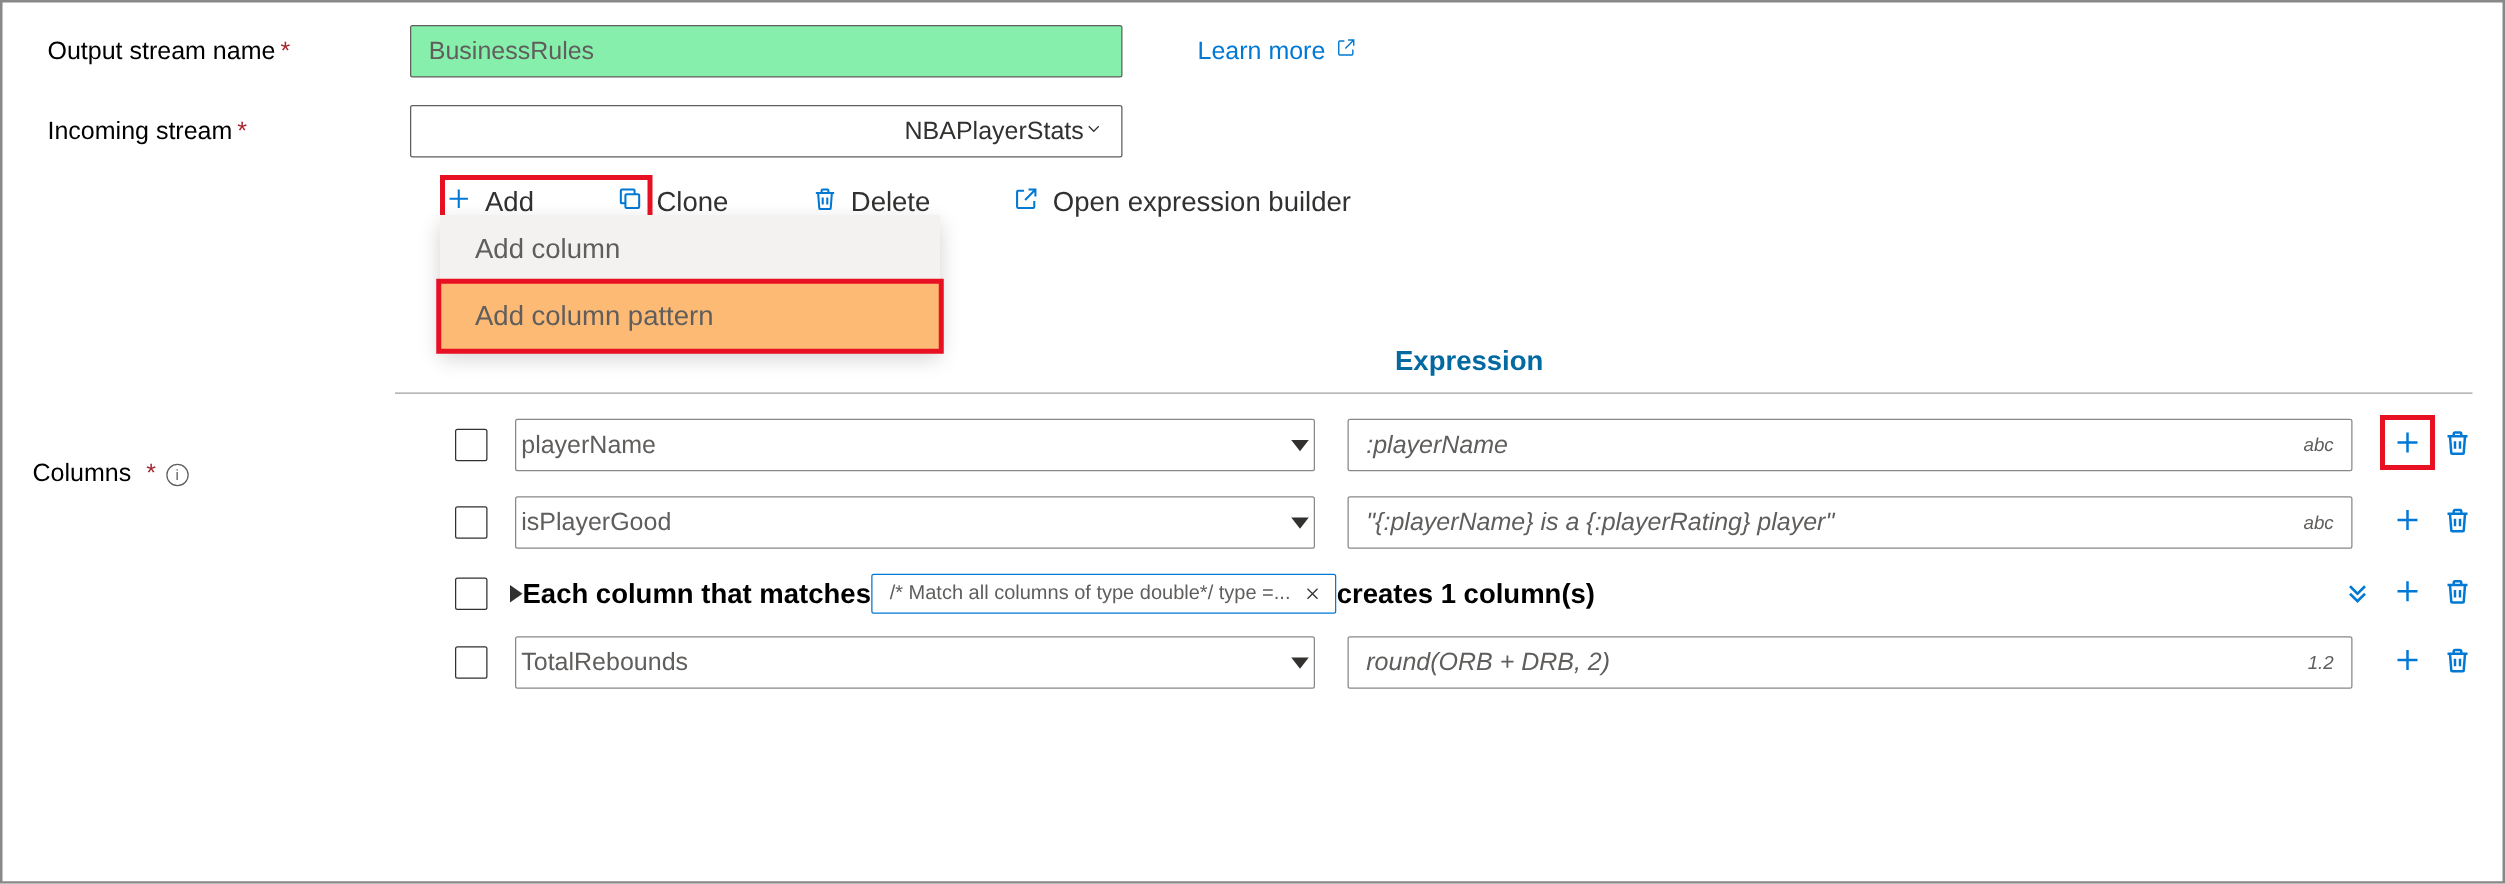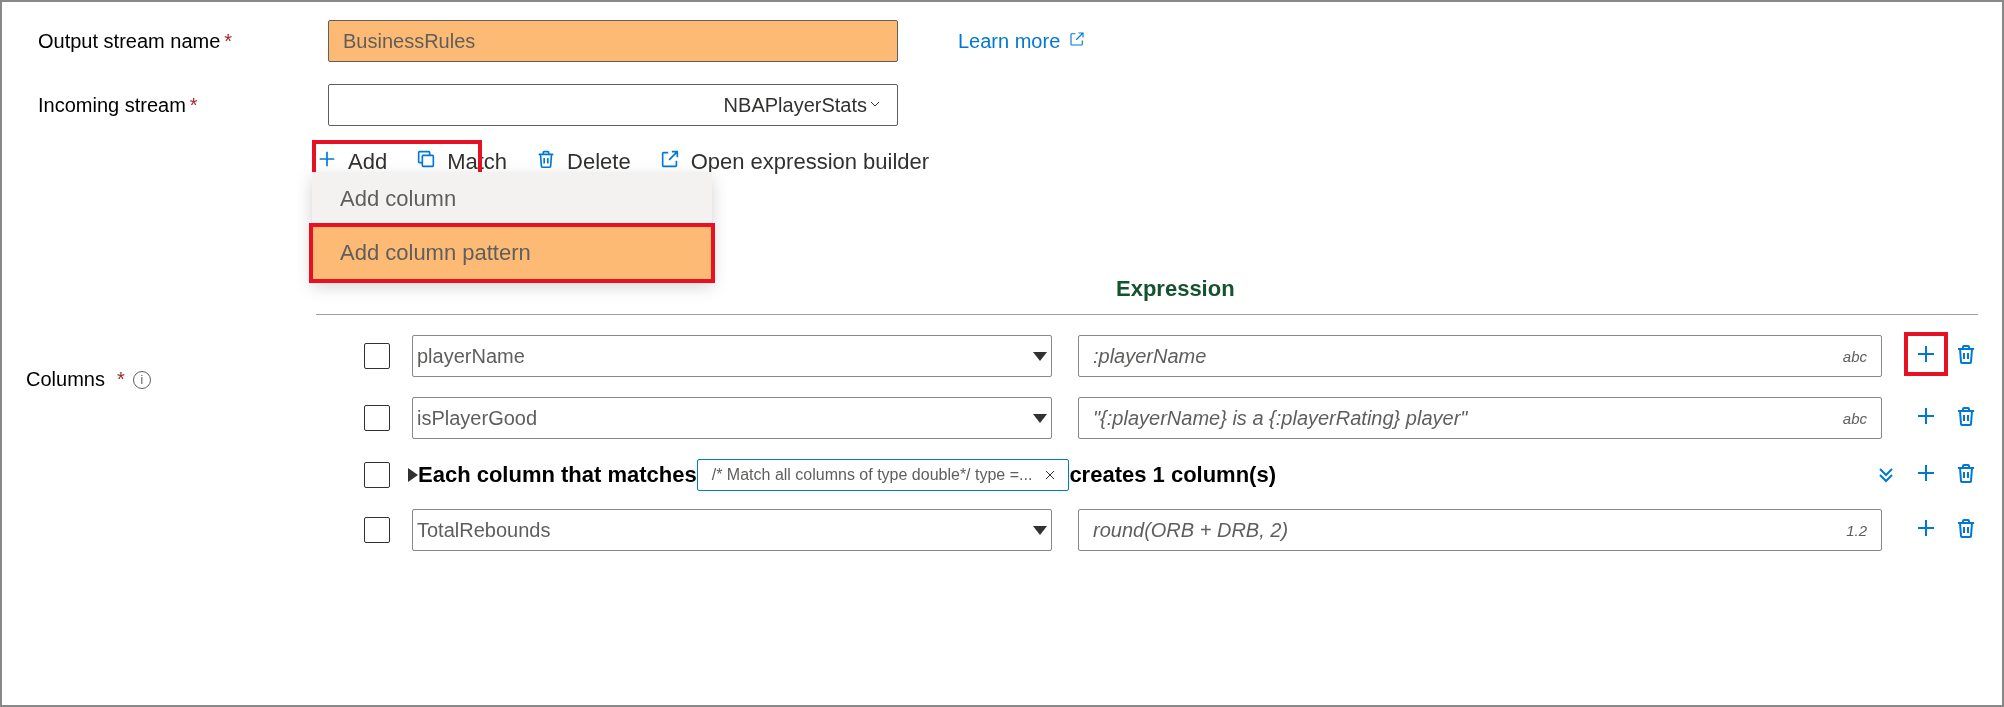--- a/index.html
+++ b/index.html
@@ -31,21 +31,21 @@
   }
   .req { color: #a4262c; margin-left: 4px; }
   .text-input {
     width: 570px;
     height: 42px;
     border: 1px solid #605e5c;
     border-radius: 2px;
     padding: 0 14px;
     font-size: 20px;
     color: #605e5c;
-    background: #fdba74;
+    background: #86efac;
   }
   .select-wrap {
     position: relative;
     width: 570px;
   }
   .select-input {
     width: 100%;
     height: 42px;
     border: 1px solid #605e5c;
     border-radius: 2px;
@@ -68,22 +68,23 @@
   }
   .ext-icon svg { width:18px; height:18px; stroke:#0078d4; stroke-width:1.5; fill:none; }
 
   .toolbar-row {
     display: flex;
     align-items: flex-start;
   }
   .toolbar {
     display: flex;
     align-items: center;
-    gap: 28px;
+    gap: 66px;
     position: relative;
+    margin-left: 40px;
   }
   .tool-btn {
     display: flex;
     align-items: center;
     gap: 10px;
     font-size: 22px;
     color: #323130;
     cursor: pointer;
   }
   .tool-btn .icon svg { width:22px; height:22px; stroke:#0078d4; stroke-width:1.8; fill:none; }
@@ -134,21 +135,21 @@
     display:inline-flex; width:18px; height:18px; border:1px solid #605e5c; border-radius:50%;
     align-items:center; justify-content:center; font-size:12px; color:#605e5c;
   }
 
   .columns-body { flex: 1; }
 
   .col-headers {
     display: flex;
     font-weight: 600;
     font-size: 22px;
-    color: #14532d;
+    color: #0369a1;
     margin-top: 100px;
     margin-bottom: 10px;
     border-bottom: 1.5px solid #a19f9d;
     padding-bottom: 12px;
   }
   .col-headers .hname { width: 800px; }
   .col-headers .hexpr { flex:1; }
 
   .col-row {
     display: flex;
@@ -280,21 +281,21 @@
             <span>Add</span>
           </div>
 
           <div class="tool-btn">
             <span class="icon">
               <svg viewBox="0 0 24 24">
                   <rect x="8" y="8" width="12" height="12" rx="1"></rect>
                   <path d="M16 8V5a1 1 0 0 0-1-1H5a1 1 0 0 0-1 1v10a1 1 0 0 0 1 1h3"></path>
                 </svg>
             </span>
-            <span>Match</span>
+            <span>Clone</span>
           </div>
 
           <div class="tool-btn">
             <span class="icon">
               <svg viewBox="0 0 24 24">
                   <path d="M4 7h16M9 7V5a1 1 0 0 1 1-1h4a1 1 0 0 1 1 1v2M6 7l1 13a1 1 0 0 0 1 1h8a1 1 0 0 0 1-1l1-13M10 11v6M14 11v6"></path>
                 </svg>
             </span>
             <span>Delete</span>
           </div>

